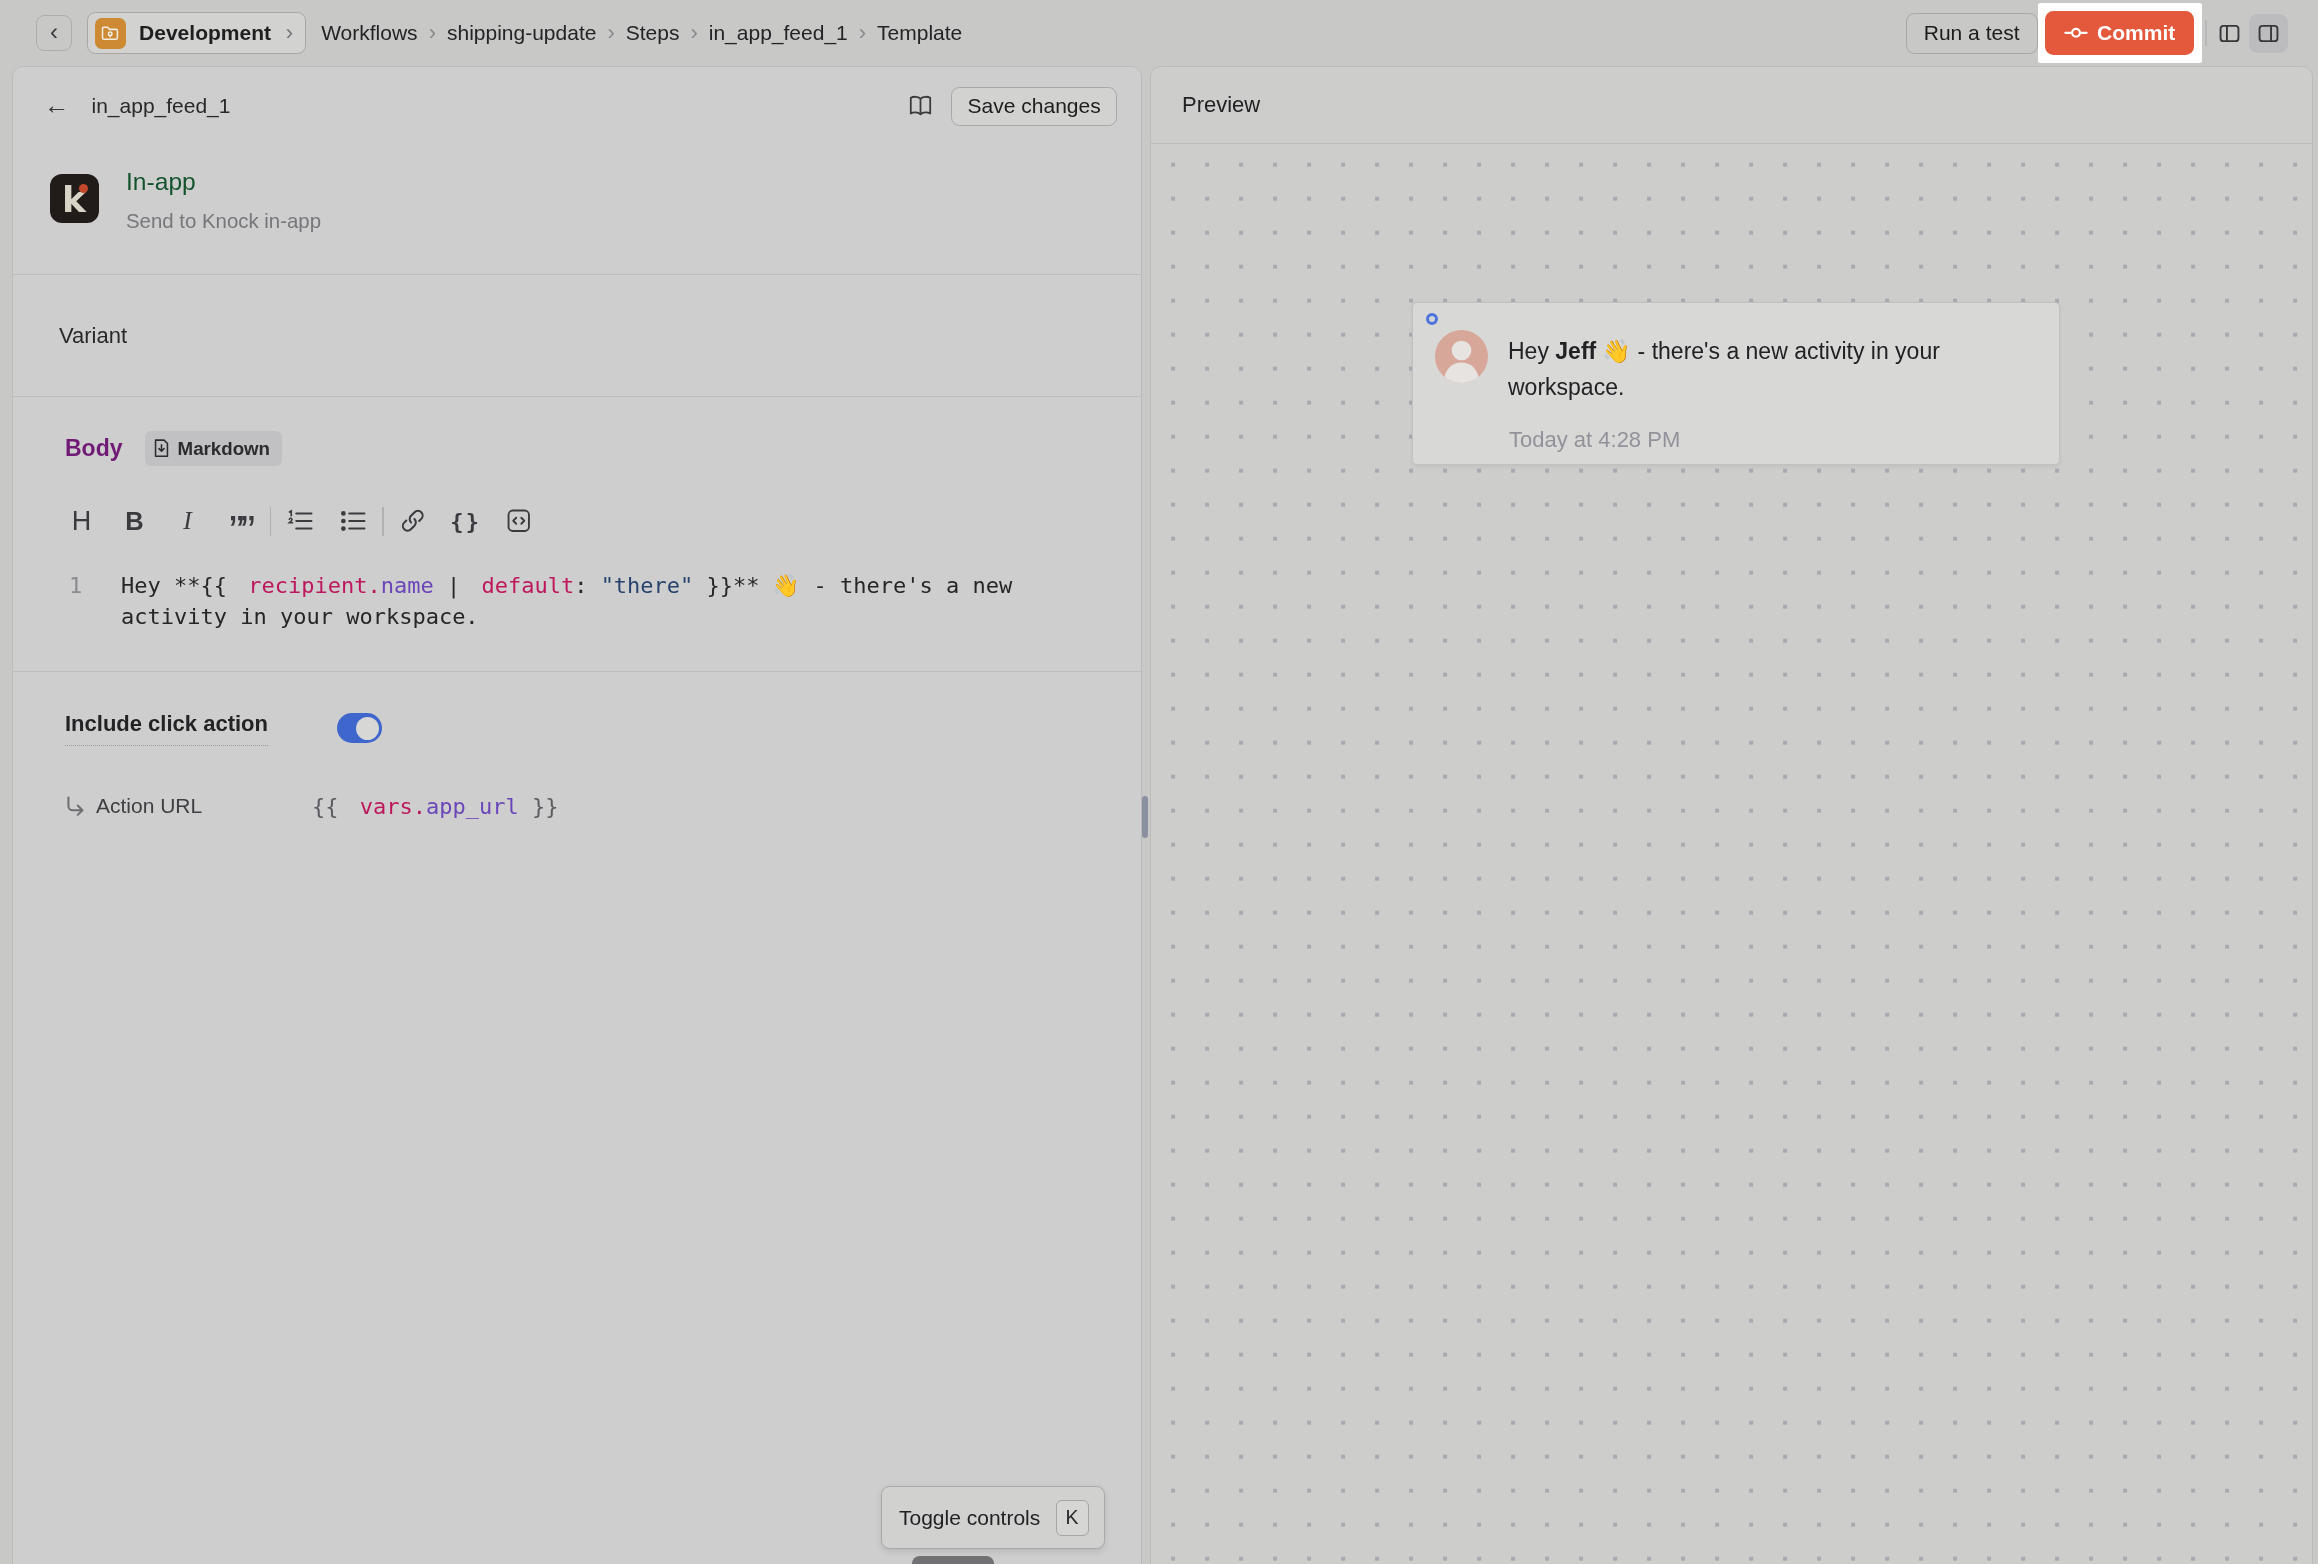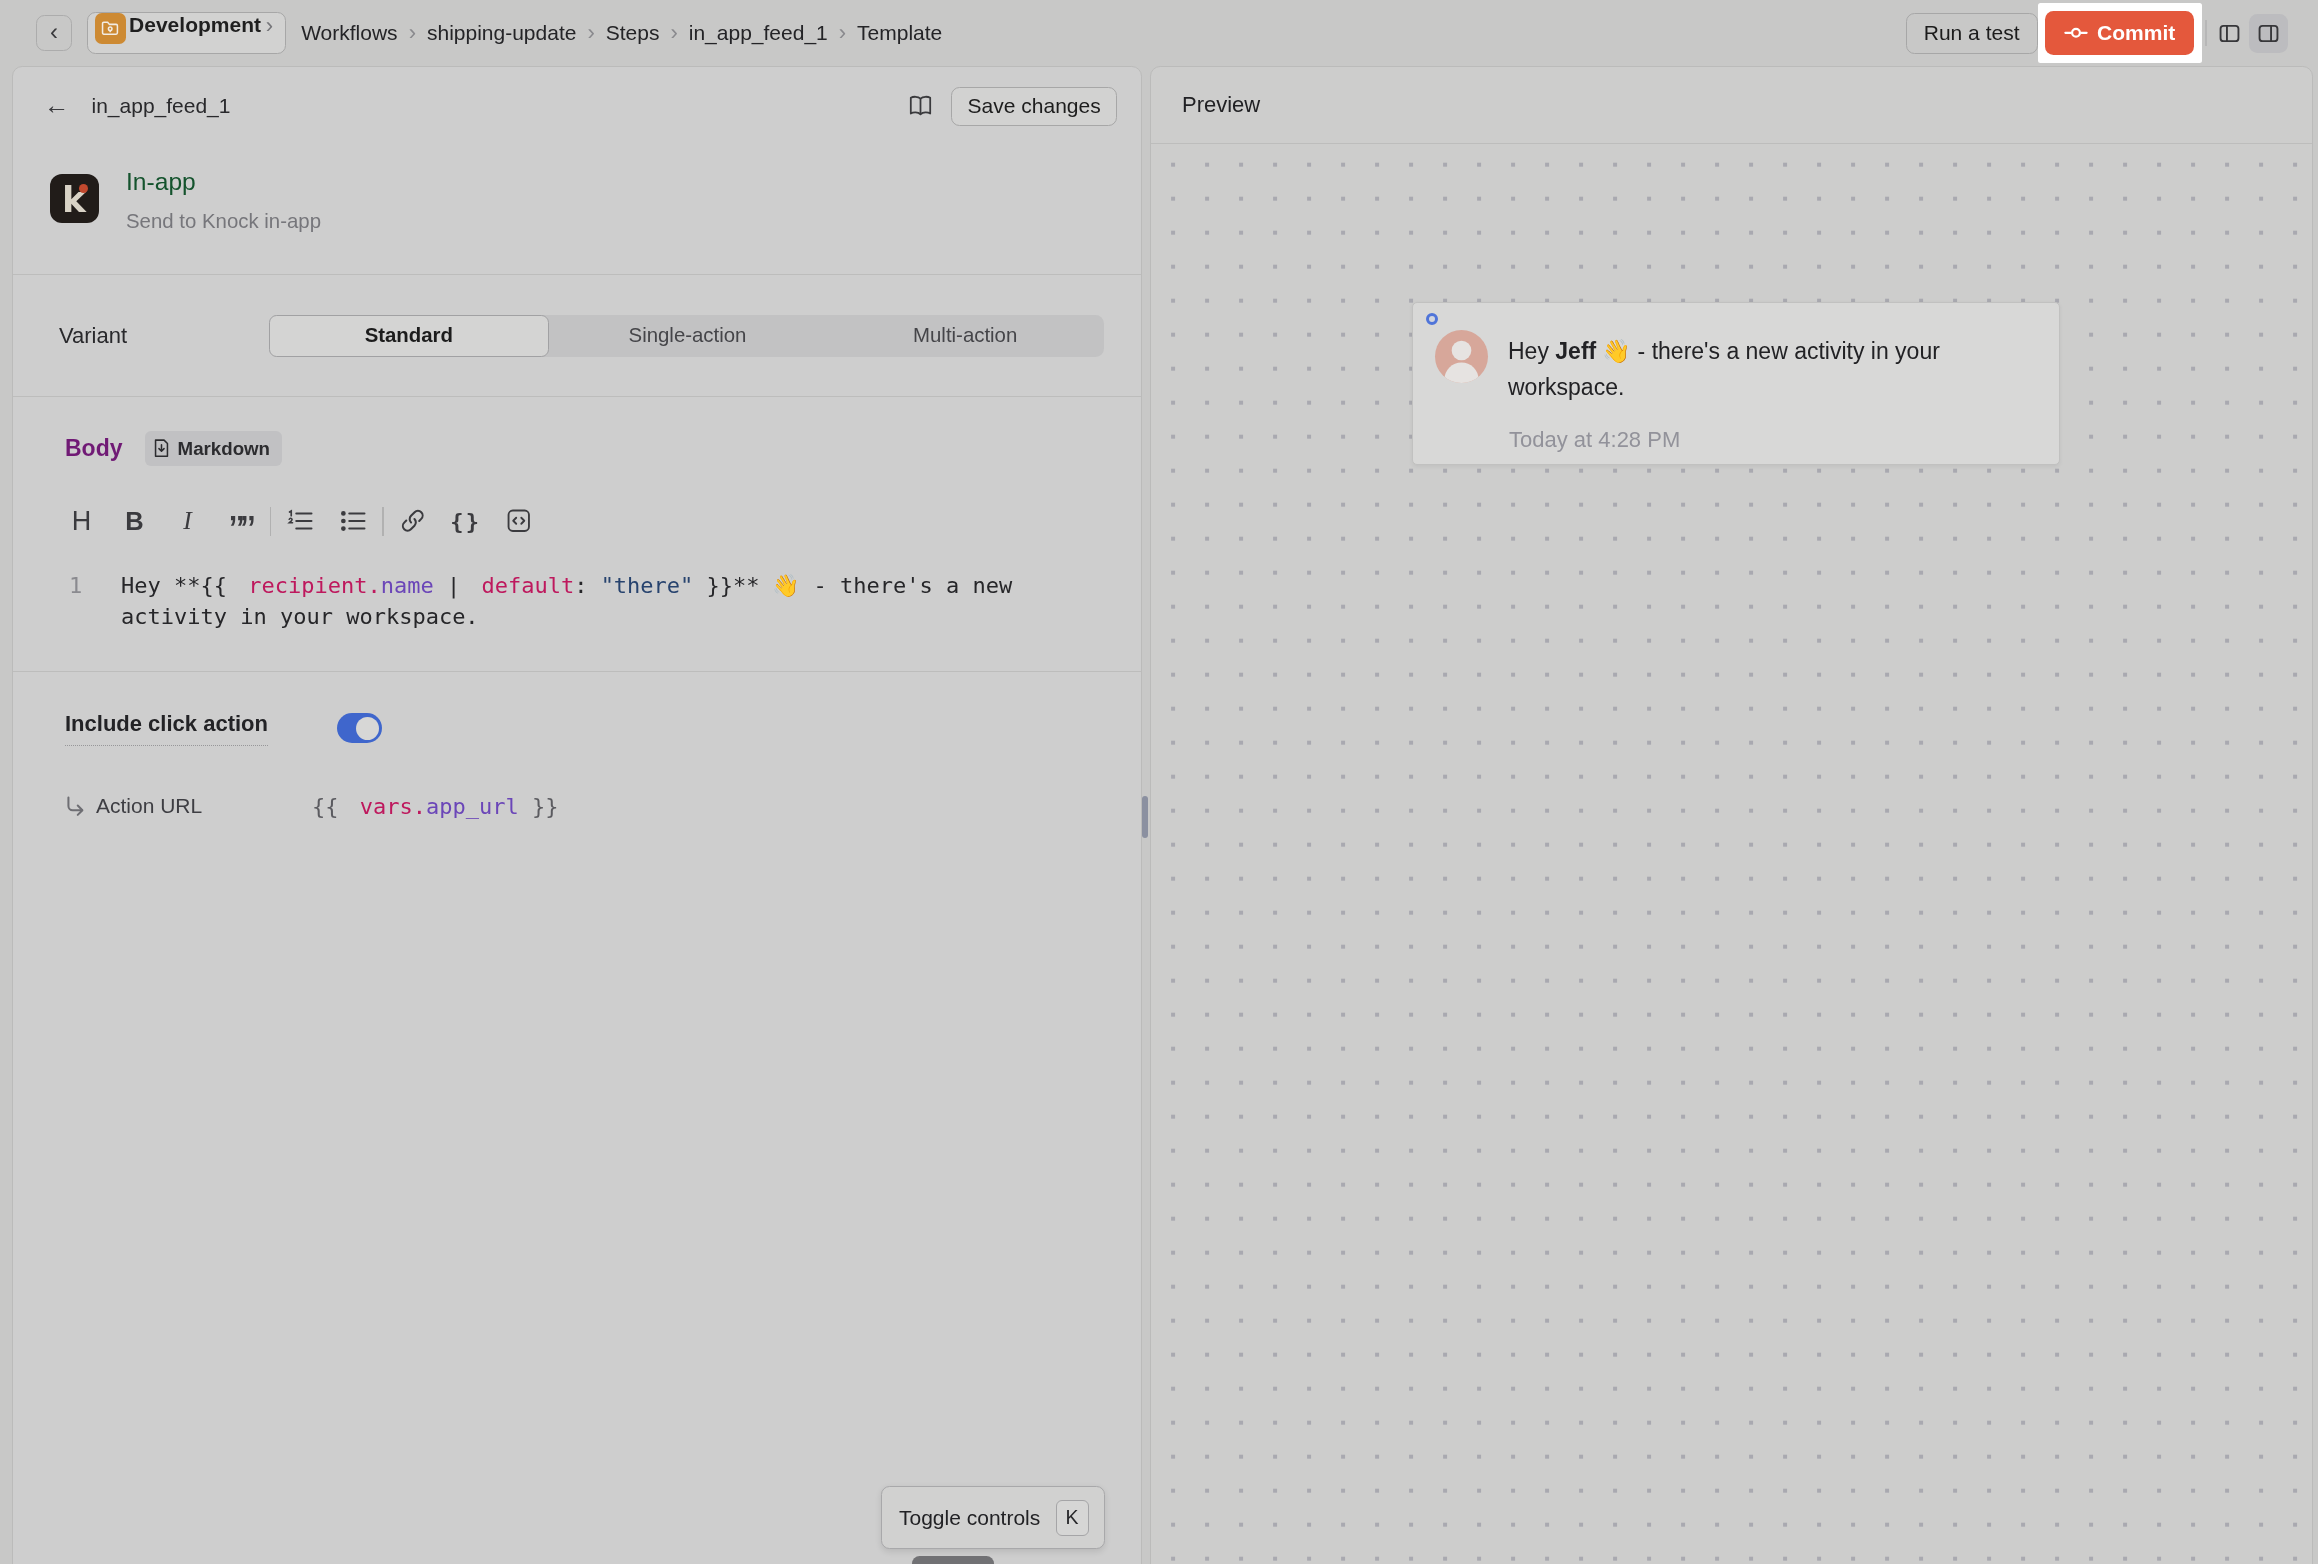--- a/index.html
+++ b/index.html
@@ -12,21 +12,21 @@
     -webkit-font-smoothing:antialiased;
   }
   svg { display:block; }
 
   
   .topbar { position:absolute; top:0; left:0; right:0; height:66px;
     display:flex; align-items:center; padding:0 31px 0 36px; gap:15.3px; }
   .back-btn { width:36px; height:36px; border:1.7px solid #acacac; border-radius:8.5px;
     display:flex; align-items:center; justify-content:center; color:#39393c; font-size:24px;
     line-height:1; padding-bottom:2.5px; background:transparent; }
-  .env-pill { display:flex; gap:3px; height:42px;
+  .env-pill { display:flex; align-items:center; gap:13px; height:42px;
     padding:0 10.2px 0 6.8px; border:1.7px solid #a7a7a7; border-radius:8.5px; background:#d2d2d1; }
   .env-icon { width:31px; height:31px; background:#cd8a33; border-radius:6.8px;
     display:flex; align-items:center; justify-content:center; }
   .env-label { font-size:21px; font-weight:600; color:#1f1f1f; }
   .env-chev { color:#76767a; font-size:22px; padding:0 1.7px; }
   .crumbs { display:flex; align-items:center; gap:11px; font-size:21px; color:#242427; }
   .crumb { white-space:nowrap; }
   .crumb-sep { color:#8a8a8e; font-size:22px; }
   .topbar-right { margin-left:auto; display:flex; align-items:center; gap:0; }
   .run-test-btn { height:41px; padding:0 17px; border:1.7px solid #a7a7a7; border-radius:8.5px;
@@ -231,31 +231,20 @@
     <div>
       <div class="channel-title">In-app</div>
       <div class="channel-sub">Send to Knock in-app</div>
     </div>
   </div>
 
   <div class="divider"></div>
 
   <div class="variant-row">
     <div class="variant-label">Variant</div>
-    <div class="segmented">
-      <div class="segment selected">
-        <span>Standard</span>
-      </div>
-      <div class="segment">
-        <span>Single-action</span>
-      </div>
-      <div class="segment">
-        <span>Multi-action</span>
-      </div>
-    </div>
   </div>
 
   <div class="divider"></div>
 
   <div class="body-section">
     <div class="body-head">
       <span class="body-label">Body</span>
       <span class="md-badge">
         <svg width="17" height="20.4" viewBox="0 0 20 24" fill="none" stroke="#2c2c2f" stroke-width="1.8">
           <path d="M3 2.5 h10 l4 4 v15 h-14 z" stroke-linejoin="round"></path>

